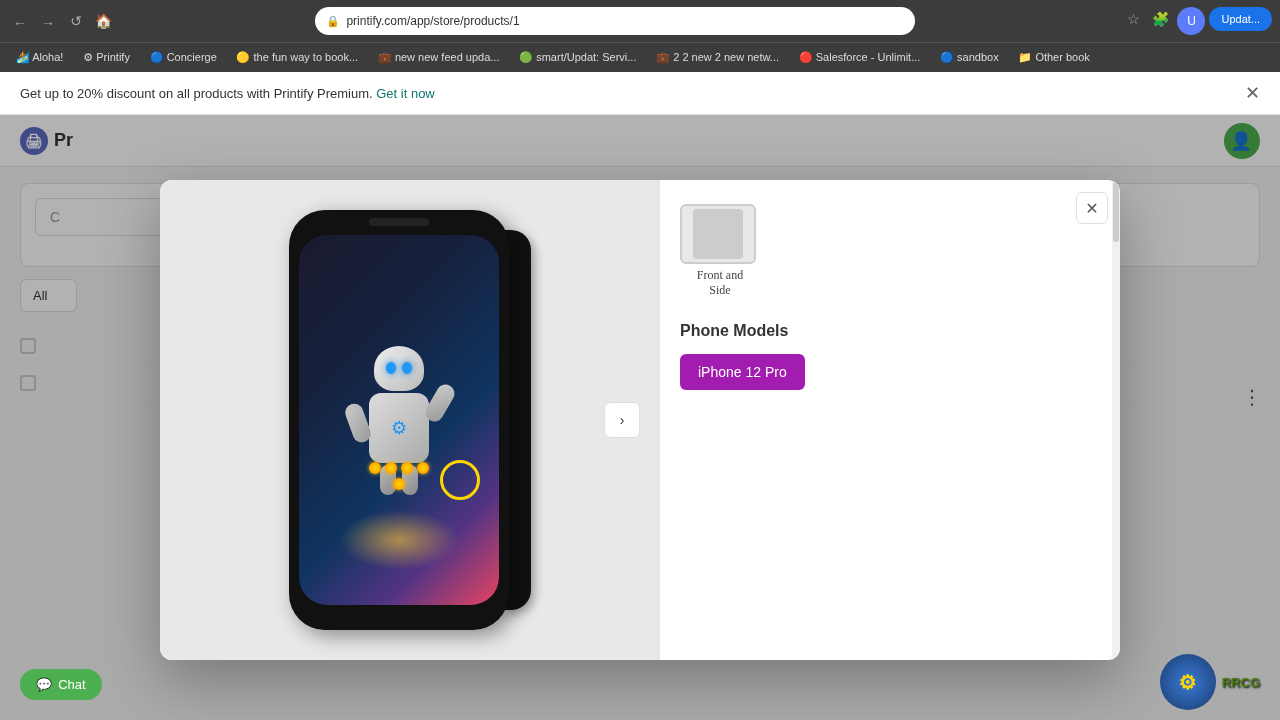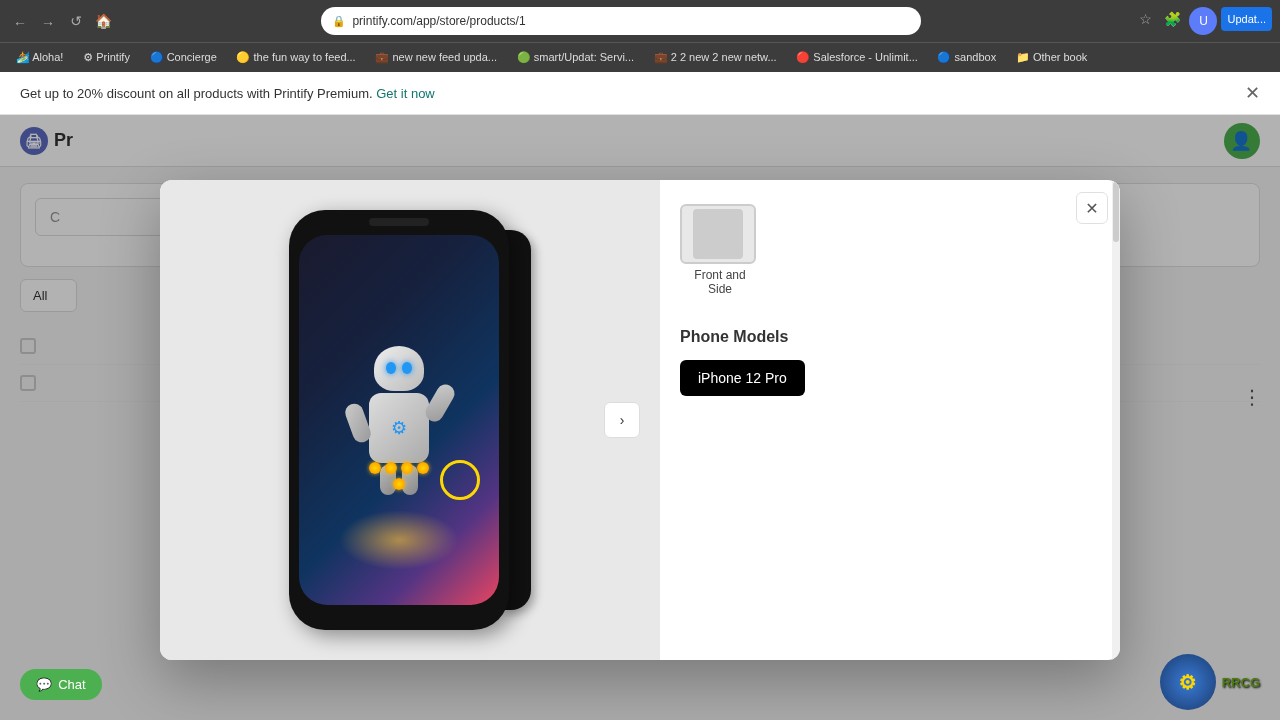--- a/index.html
+++ b/index.html
@@ -315,21 +315,22 @@
       flex: 1;
       padding: 24px 24px 24px 20px;
       overflow-y: auto;
       position: relative;
     }
 
     
     .view-thumbnails {
       display: flex;
       gap: 12px;
-      margin-bottom: 32px;
+      margin-bottom: 24px;
+      font-family: Liberation Serif, serif;
     }
     .view-thumb {
       width: 80px;
       text-align: center;
       cursor: pointer;
     }
     .view-thumb-img {
       width: 76px; height: 60px;
       border-radius: 6px;
       overflow: hidden;
@@ -350,21 +351,21 @@
     }
 
     
     .section-title {
       font-size: 16px;
       font-weight: 600;
       color: #333;
       margin-bottom: 14px;
     }
     .phone-model-btn {
-      background: #000000;
+      background: #a21caf;
       color: #fff;
       border: none;
       border-radius: 6px;
       padding: 10px 18px;
       font-size: 14px;
       cursor: pointer;
       font-weight: 500;
     }
 
     
@@ -481,29 +482,29 @@
     <button class="nav-btn">🏠</button>
   </div>
   <div class="address-bar">
     <span class="lock-icon">🔒</span>
     <span>printify.com/app/store/products/1</span>
   </div>
   <div style="display:flex;gap:4px;margin-left:8px;">
     <button class="nav-btn">☆</button>
     <button class="nav-btn">🧩</button>
     <button class="nav-btn" style="width:28px;height:28px;background:#5c7cfa;border-radius:50%;border:none;color:white;font-size:12px;">U</button>
-    <button class="nav-btn" style="background:#1a73e8;color:white;border-radius:4px;font-size:11px;padding:0 6px;width:auto;">Updat...</button>
+    <button class="nav-btn" style="background:#1a73e8;color:white;border-radius:12px;font-size:11px;padding:0 12px;width:auto;">Updat...</button>
   </div>
 </div>
 
 <div class="bookmarks-bar">
   <span class="bookmark-item">🏄 Aloha!</span>
   <span class="bookmark-item">⚙ Printify</span>
   <span class="bookmark-item">🔵 Concierge</span>
-  <span class="bookmark-item">🟡 the fun way to feed...</span>
+  <span class="bookmark-item">🟡 the fun way to book...</span>
   <span class="bookmark-item">💼 new new feed upda...</span>
   <span class="bookmark-item">🟢 smart/Updat: Servi...</span>
   <span class="bookmark-item">💼 2 2 new 2 new netw...</span>
   <span class="bookmark-item">🔴 Salesforce - Unlimit...</span>
   <span class="bookmark-item">🔵 sandbox</span>
   <span class="bookmark-item">📁 Other book</span>
 </div>
 
 <div class="banner">
   <span>

